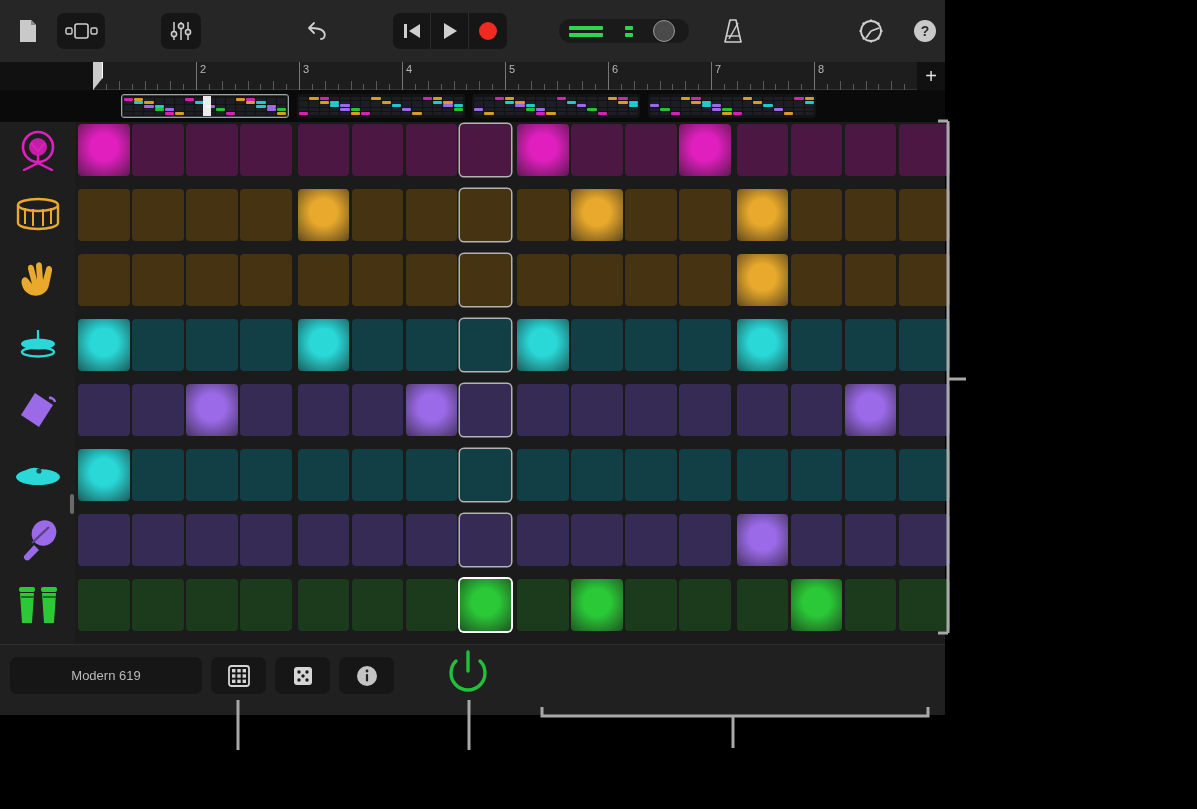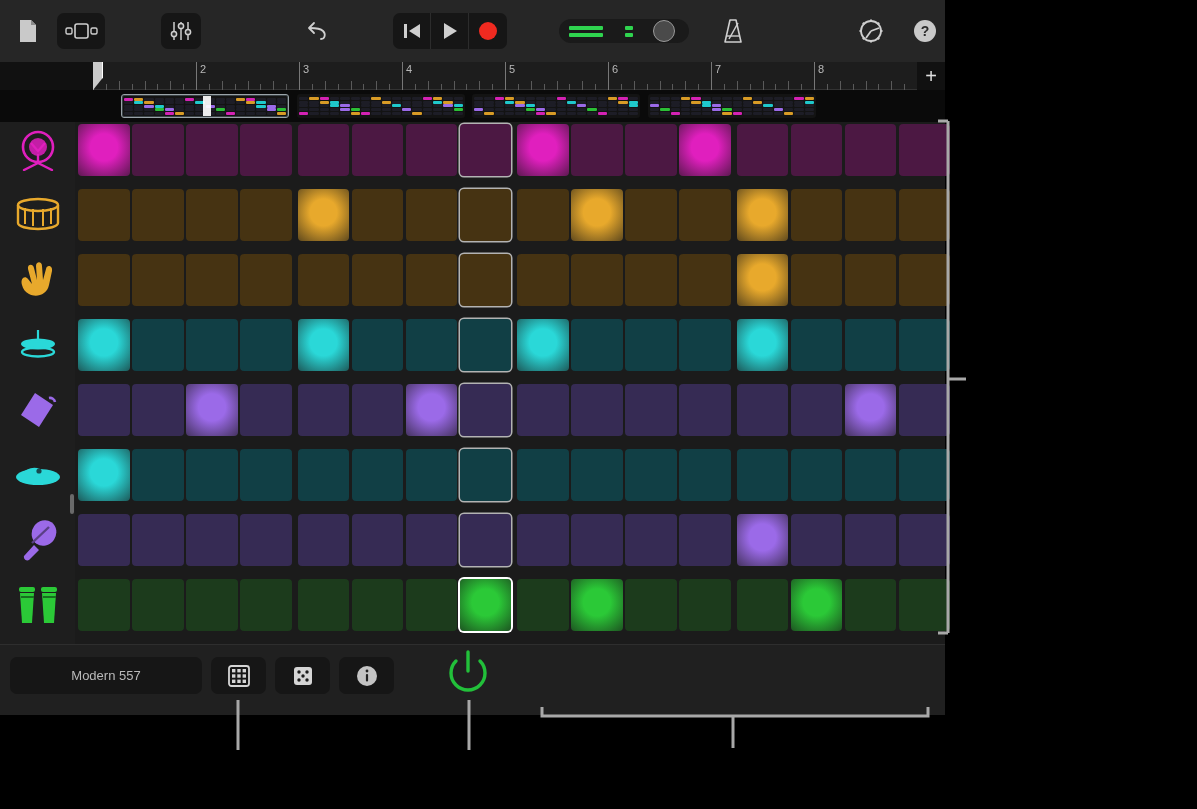--- a/index.html
+++ b/index.html
@@ -942,21 +942,21 @@
           <div class="step" style="left: 601px; width: 51.5px; background: rgb(28, 59, 28);"></div>
           <div class="step" style="left: 658.5px; width: 51.5px; background: rgb(28, 59, 28);"></div>
           <div class="step on" style="left: 712.5px; width: 51.5px; background: radial-gradient(circle at 50% 45%, rgb(43, 201, 55) 0%, rgb(43, 201, 55) 35%, rgba(0, 0, 0, 0.22) 135%);"></div>
           <div class="step" style="left: 766.5px; width: 51.5px; background: rgb(28, 59, 28);"></div>
           <div class="step" style="left: 820.5px; width: 51.5px; background: rgb(28, 59, 28);"></div>
         </div>
       </div>
   </div>
 
   <div class="bottombar">
-    <div class="preset-field">Modern 557</div>
+    <div class="preset-field">Modern 619</div>
 
     <div class="bb-btn" style="left:211px;">
       <svg width="22" height="22" viewBox="0 0 22 22">
         <rect x="1" y="1" width="20" height="20" rx="2.5" fill="none" stroke="#d5d5d5" stroke-width="1.8"></rect>
         <g fill="#d5d5d5">
           <rect x="4" y="4" width="3.4" height="3.4"></rect>
             <rect x="9.3" y="4" width="3.4" height="3.4"></rect>
             <rect x="14.6" y="4" width="3.4" height="3.4"></rect>
           <rect x="4" y="9.3" width="3.4" height="3.4"></rect>
             <rect x="9.3" y="9.3" width="3.4" height="3.4"></rect>

